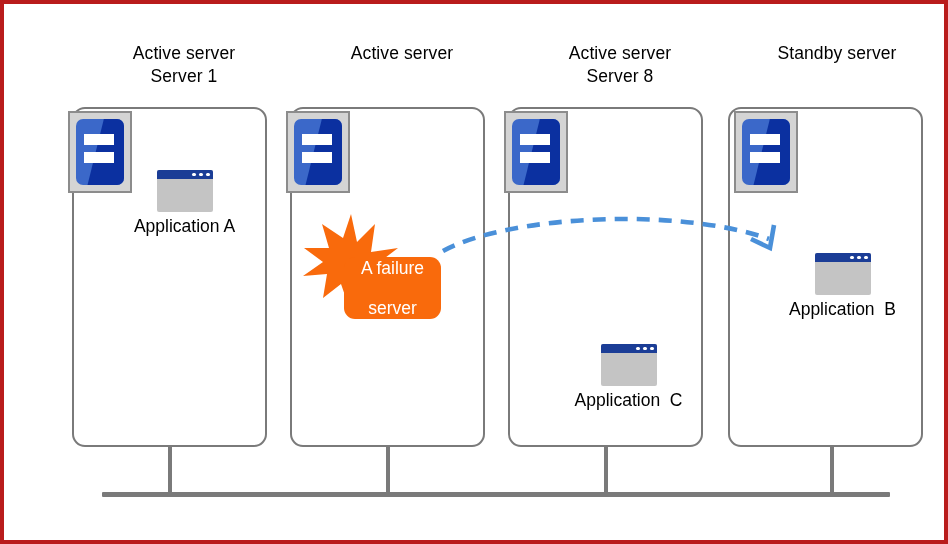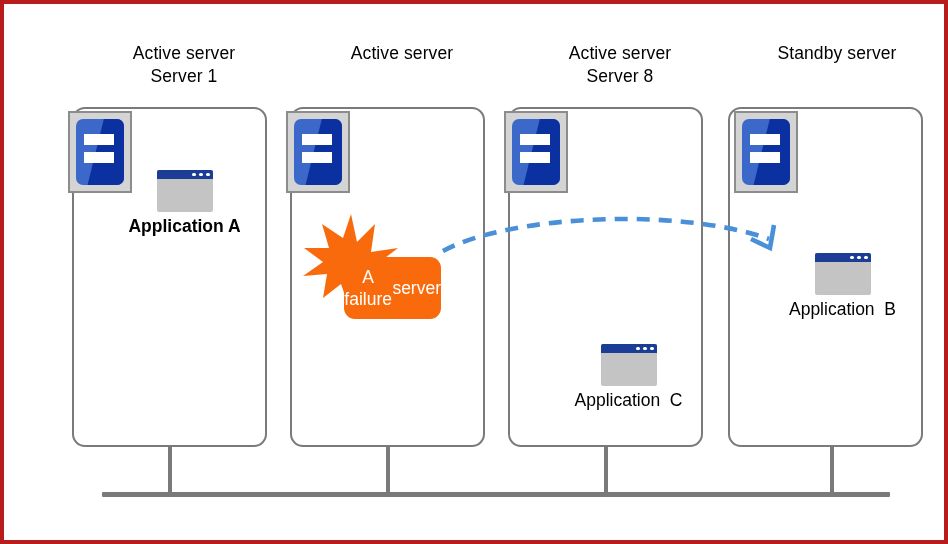--- a/index.html
+++ b/index.html
@@ -135,22 +135,23 @@
   }
   .failure-badge {
     position: absolute;
     left: 43px;
     top: 45px;
     width: 97px;
     height: 62px;
     background: #f96a0c;
     border-radius: 11px;
     display: flex;
+    flex-direction: column;
     align-items: center;
-    justify-content: flex-start;
+    justify-content: space-between;
     color: #ffffff;
     font-size: 17.5px;
     line-height: 1.28;
     text-align: center;
   }
 
   
   .failover-arrow {
     position: absolute;
     left: 425px;
@@ -217,21 +218,21 @@
       <div class="bar b2"></div>
     </div>
   </div>
   <div class="server-icon" style="left:730px; top:107px;">
     <div class="chassis">
       <div class="bar b1"></div>
       <div class="bar b2"></div>
     </div>
   </div>
 
-  <div class="app" style="left:113px; top:166px; width:135px;font-weight:bold;">
+  <div class="app" style="left:113px; top:166px; width:135px;">
     <div class="app-window">
       <div class="titlebar">
         <span class="dot d1"></span>
         <span class="dot d2"></span>
         <span class="dot d3"></span>
       </div>
     </div>
     <div class="app-label">Application A</div>
   </div>
 

